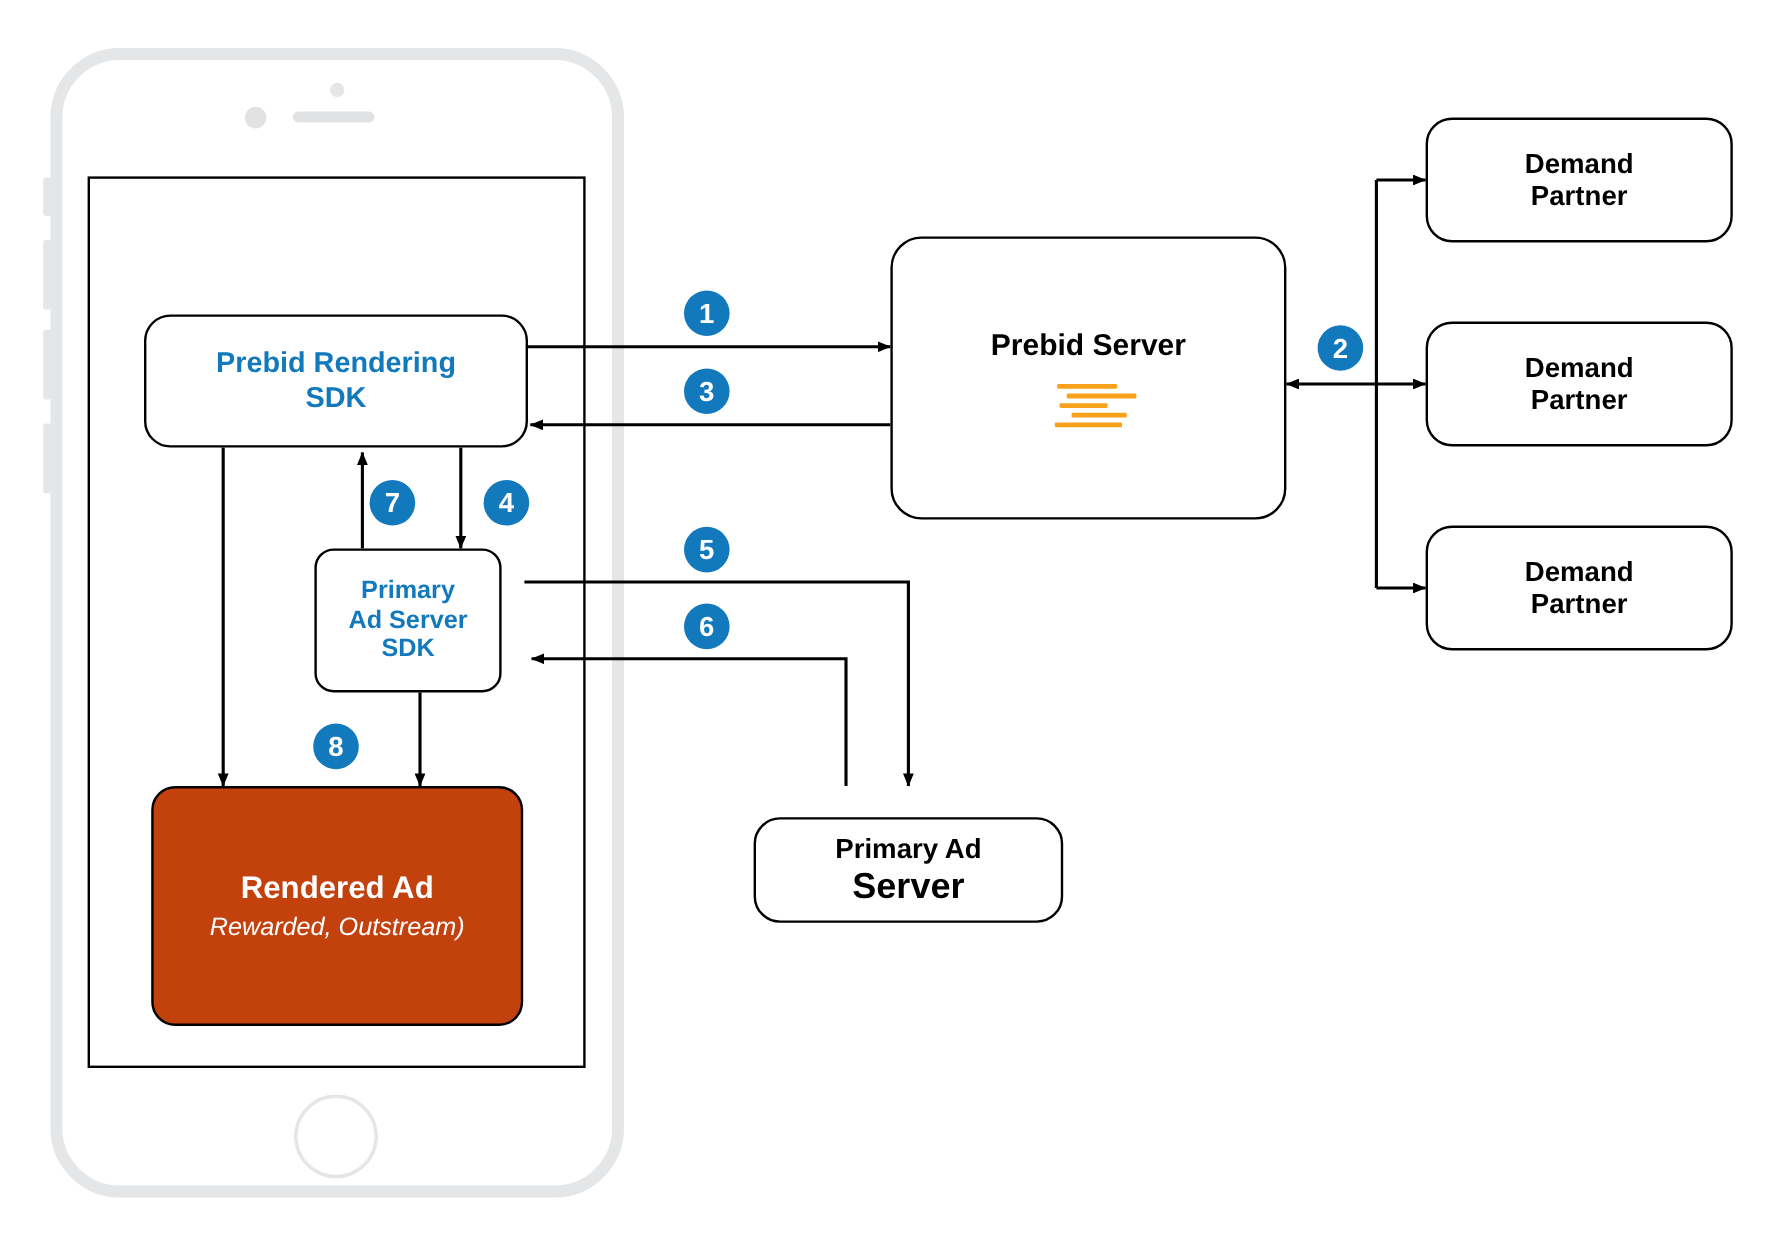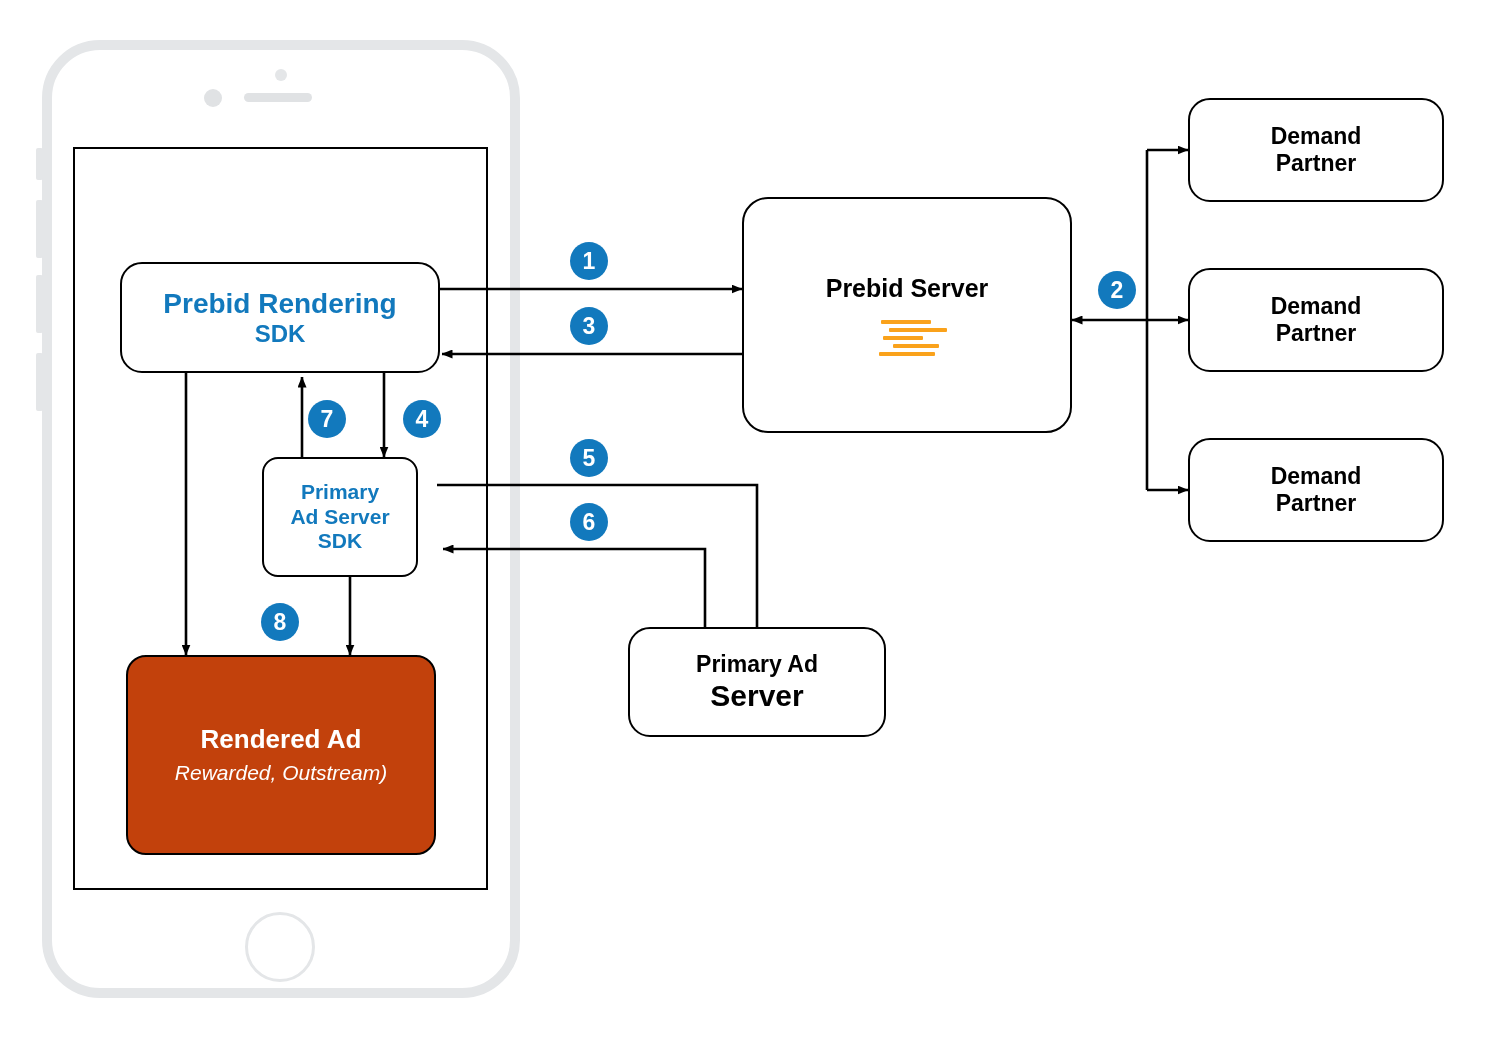--- a/index.html
+++ b/index.html
@@ -169,21 +169,21 @@
 
       <path d="M350,577 L350,655" marker-end="url(#arrow)"></path>
 
       <path d="M437,485 L757,485 L757,655" marker-end="url(#arrow)"></path>
 
       <path d="M705,655 L705,549 L443,549" marker-end="url(#arrow)"></path>
     </g>
   </svg>
 
   <div class="node" style="left:120px;top:262px;width:320px;height:111px;">
-    <span class="line node-blue-text" style="font-size:28px;">Prebid Rendering</span>
+    <span class="line node-blue-text" style="font-size:24px;">Prebid Rendering</span>
     <span class="line node-blue-text" style="font-size:24px;">SDK</span>
   </div>
 
   <div class="node" style="left:262px;top:457px;width:156px;height:120px;border-radius:16px;">
     <span class="line node-blue-text" style="font-size:21px;">Primary</span>
     <span class="line node-blue-text" style="font-size:21px;text-align:center;">Ad Server</span>
     <span class="line node-blue-text" style="font-size:21px;">SDK</span>
   </div>
 
   <div class="node rendered-ad" style="left:126px;top:655px;width:310px;height:200px;">
@@ -195,21 +195,21 @@
     <span class="line node-black-text" style="font-size:25px;margin-bottom:16px;">Prebid Server</span>
     <span class="pb-logo" style="position:relative;width:60px;">
       <i style="width:50px;margin-left:4px;"></i>
       <i style="width:58px;margin-left:12px;"></i>
       <i style="width:40px;margin-left:6px;"></i>
       <i style="width:46px;margin-left:16px;"></i>
       <i style="width:56px;margin-left:2px;"></i>
     </span>
   </div>
 
-  <div class="node" style="left:628px;top:627px;width:258px;height:110px;">
+  <div class="node" style="left:628px;top:681px;width:258px;height:88px;">
     <span class="line node-black-text" style="font-size:23px;">Primary Ad</span>
     <span class="line node-black-text" style="font-size:30px;">Server</span>
   </div>
 
   <div class="node" style="left:1188px;top:98px;width:256px;height:104px;">
     <span class="line node-black-text" style="font-size:23px;">Demand</span>
     <span class="line node-black-text" style="font-size:23px;">Partner</span>
   </div>
 
   <div class="node" style="left:1188px;top:268px;width:256px;height:104px;">

